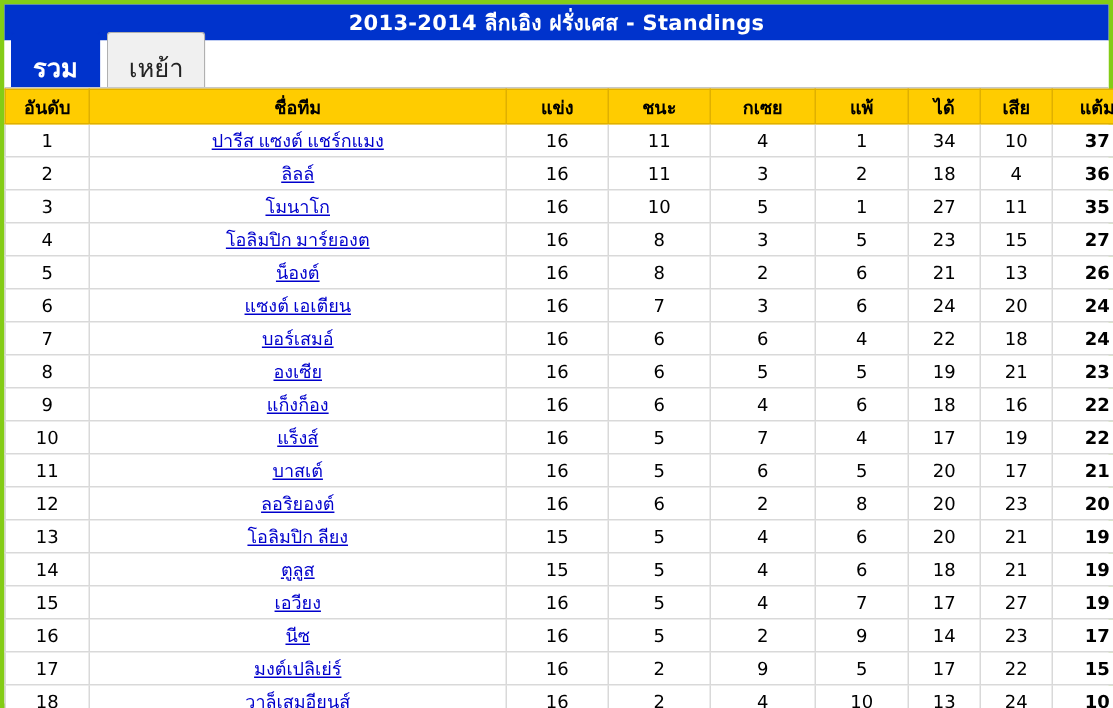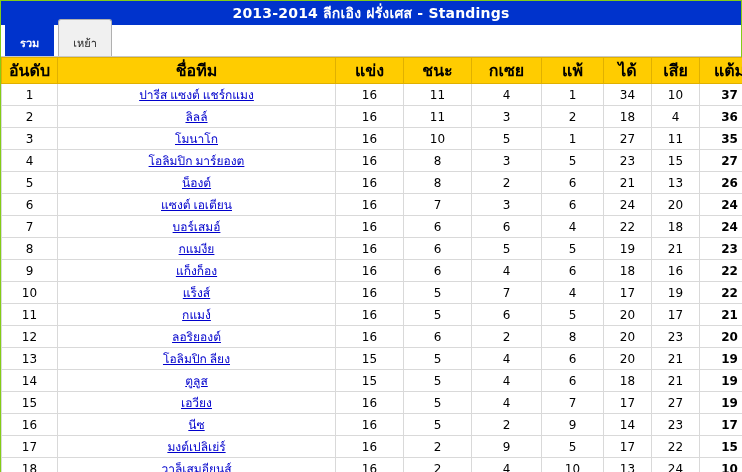--- a/index.html
+++ b/index.html
@@ -13,21 +13,21 @@
     font-family: "DejaVu Sans", "Liberation Sans", sans-serif;
     font-size: 12px;
     color: #000000;
     overflow: hidden;
   }
   .page {
     position: relative;
     width: 742px;
     height: 472px;
     box-sizing: border-box;
-    border: 1px solid #84cc16;
+    border: 3px solid #84cc16;
   }
   .title-bar {
     height: 24px;
     background: #0033cc;
     color: #ffffff;
     display: flex;
     align-items: center;
     justify-content: center;
     font-weight: bold;
     font-size: 14px;
@@ -38,21 +38,21 @@
     background: #ffffff;
     display: flex;
     align-items: flex-end;
     padding-left: 4px;
     box-sizing: border-box;
     border-bottom: 1px solid #c8c8c8;
   }
   .tab {
     margin-right: 4px;
     padding: 16px 14px 4px 14px;
-    font-size: 11px;
+    font-size: 17px;
     border: 1px solid #b0b0b0;
     border-bottom: none;
     border-radius: 3px 3px 0 0;
     background: #f0f0f0;
     color: #222222;
     cursor: pointer;
     line-height: 16px;
   }
   .tab.active {
     background: #0033cc;
@@ -61,21 +61,21 @@
     border-color: #0033cc;
   }
   table.standings {
     width: 100%;
     border-collapse: collapse;
     table-layout: fixed;
   }
   table.standings th {
     background: #ffcc00;
     color: #000000;
-    font-size: 16px;
+    font-size: 12px;
     font-weight: bold;
     height: 22px;
     border: 1px solid #e0b000;
     text-align: center;
     padding: 0;
   }
   table.standings td {
     height: 21px;
     font-size: 12px;
     border: 1px solid #d9d9d9;
@@ -221,21 +221,21 @@
           <td class="num">16</td>
           <td class="num">6</td>
           <td class="num">6</td>
           <td class="num">4</td>
           <td class="num">22</td>
           <td class="num">18</td>
           <td class="pts">24</td>
         </tr>
         <tr>
           <td class="rank">8</td>
-          <td class="team"><a>กแมงีย</a></td>
+          <td class="team"><a>องเซีย</a></td>
           <td class="num">16</td>
           <td class="num">6</td>
           <td class="num">5</td>
           <td class="num">5</td>
           <td class="num">19</td>
           <td class="num">21</td>
           <td class="pts">23</td>
         </tr>
         <tr>
           <td class="rank">9</td>
@@ -254,21 +254,21 @@
           <td class="num">16</td>
           <td class="num">5</td>
           <td class="num">7</td>
           <td class="num">4</td>
           <td class="num">17</td>
           <td class="num">19</td>
           <td class="pts">22</td>
         </tr>
         <tr>
           <td class="rank">11</td>
-          <td class="team"><a>กแมง์</a></td>
+          <td class="team"><a>บาสเต์</a></td>
           <td class="num">16</td>
           <td class="num">5</td>
           <td class="num">6</td>
           <td class="num">5</td>
           <td class="num">20</td>
           <td class="num">17</td>
           <td class="pts">21</td>
         </tr>
         <tr>
           <td class="rank">12</td>

